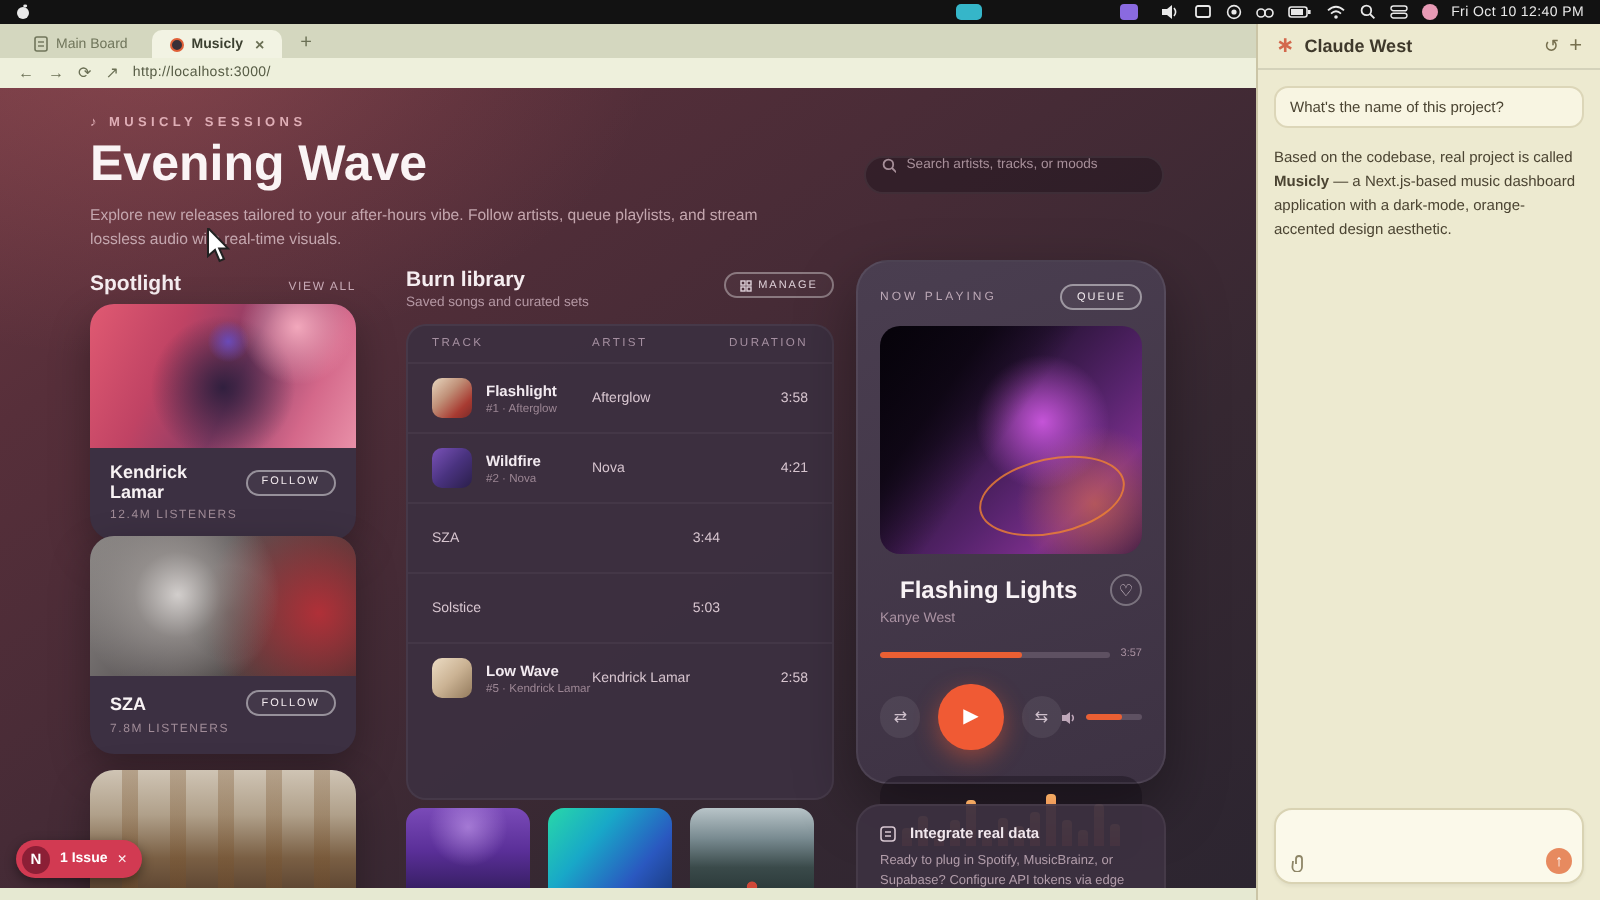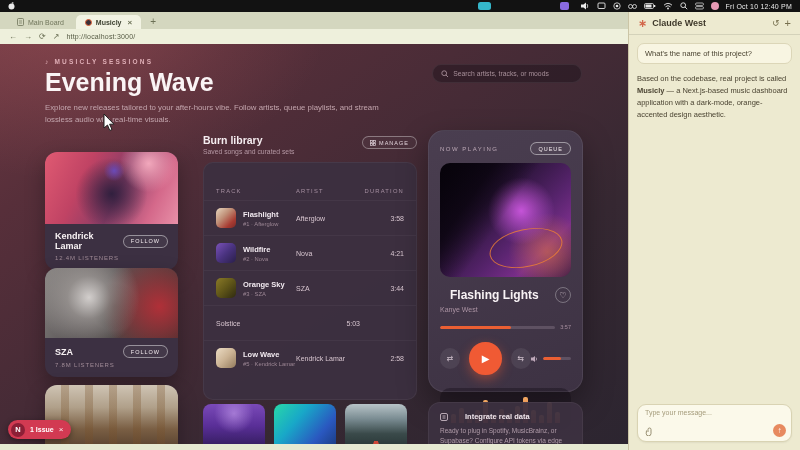--- a/index.html
+++ b/index.html
@@ -35,22 +35,22 @@
   .viewport { position:absolute; left:0; top:32px; width:628px; height:400px; overflow:hidden;
     background:
       radial-gradient(ellipse 420px 260px at 12% -5%, rgba(240,120,120,.22), transparent 60%),
       linear-gradient(145deg,#693741 0%,#572f3a 20%,#462b36 45%,#362832 70%,#2c2530 100%); }
 
   .eyebrow { position:absolute; left:45px; top:14px; display:flex; align-items:center; gap:4px;
     font-size:6.5px; font-weight:bold; letter-spacing:2.2px; color:#dfaeb6; }
   .app-title { position:absolute; left:45px; top:24px; font-size:25px; font-weight:bold; color:#faf4f5; }
   .app-sub { position:absolute; left:45px; top:58px; width:338px; font-size:7.8px; line-height:1.55; color:#c4a6ae; }
 
-  .search { position:absolute; left:432px; top:20px; width:150px; height:19px; border-radius:10px;
-    background:rgba(15,8,16,.35); border:1px solid rgba(255,255,255,.07); display:flex; align-items:center;
+  .search { position:absolute; left:432px; top:34px; width:150px; height:19px; border-radius:10px;
+    background:rgba(15,8,16,.35); border:1px solid rgba(255,255,255,.07); display:flex; align-items:flex-start;
     gap:5px; padding:0 8px; }
   .search input { background:transparent; border:none; outline:none; width:100%; font-size:6.8px;
     color:#d9c5cc; font-family:inherit; }
   .search input::placeholder { color:#a78f99; }
 
   .sec-head { position:absolute; display:flex; justify-content:space-between; align-items:baseline; }
   .sec-title { font-size:10.5px; font-weight:bold; color:#f5edf0; }
   .sec-link { font-size:6px; letter-spacing:.8px; color:#c9abb7; }
 
   .sp-card { position:absolute; left:45px; width:133px; border-radius:12px; overflow:hidden; background:#3c3042;
@@ -76,21 +76,21 @@
     border-radius:8px; padding:2.5px 7px; background:rgba(255,255,255,.04); white-space:nowrap; }
   .sp-listeners { margin-top:4px; font-size:6px; letter-spacing:.8px; color:#a08b97; }
 
   .lib-title { position:absolute; left:203px; top:90px; font-size:10.5px; font-weight:bold; color:#f5edf0; }
   .lib-sub { position:absolute; left:203px; top:104px; font-size:6.8px; color:#b598a4; }
   .manage { position:absolute; left:362px; top:92px; width:55px; height:13px; border-radius:7px;
     border:1px solid rgba(255,255,255,.35); color:#e0d2da; font-size:5.5px; letter-spacing:1px;
     display:flex; align-items:center; justify-content:center; gap:3px; background:rgba(255,255,255,.03); }
 
   .lib-table { position:absolute; left:203px; top:118px; width:214px; height:238px;
-    background:rgba(60,48,64,.92); border:1px solid rgba(255,255,255,.05); border-radius:10px; padding-top:22px; }
+    background:rgba(60,48,64,.92); border:1px solid rgba(255,255,255,.05); border-radius:10px; padding-top:3px; }
   .lib-cols, .lib-row { display:grid; grid-template-columns:1fr 64px 44px; align-items:center; padding:0 12px; }
   .lib-cols { font-size:5.8px; letter-spacing:1.2px; color:#a58fa0; padding-bottom:6px; padding-top:3px; }
   .lib-cols .col-dur, .dur { text-align:right; }
   .lib-row { height:35px; border-top:1px solid rgba(255,255,255,.045); }
   .tcell { display:flex; align-items:center; gap:7px; min-width:0; }
   .thumb { width:20px; height:20px; border-radius:5px; flex:0 0 auto; }
   .th1{background:linear-gradient(135deg,#e8d8c0 0%,#c09078 40%,#a83b32 75%,#7a2a28 100%);}
   .th2{background:linear-gradient(135deg,#7a52b8 0%,#4a3380 50%,#2a1f4a 100%);}
   .th3{background:linear-gradient(135deg,#8a7a28 0%,#5f5518 50%,#2f2a10 100%);}
   .th4{background:linear-gradient(135deg,#6a7268 0%,#434a44 50%,#23282a 100%);}
@@ -136,21 +136,21 @@
   .play { width:33px; height:33px; border-radius:50%; background:#f05a34; color:#fff; font-size:10px;
     display:flex; align-items:center; justify-content:center; margin:0 9px; box-shadow:0 4px 12px rgba(240,90,50,.45); }
   .volgrp { margin-left:auto; display:flex; align-items:center; gap:4px; }
   .volbar { width:28px; height:3px; border-radius:2px; background:#5e5162; overflow:hidden; }
   .np-viz { margin-top:13px; height:42px; background:rgba(15,8,18,.35); border-radius:10px;
     display:flex; align-items:flex-end; justify-content:center; gap:3px; padding:7px 8px; }
   .vbar { width:5px; border-radius:2px 2px 0 0; background:linear-gradient(180deg,#f2aa62,#e2603a); }
 
   .integrate { position:absolute; left:428px; top:358px; width:155px; height:60px; border-radius:12px;
     background:rgba(60,48,64,.95); border:1px solid rgba(255,255,255,.05); padding:9px 11px; overflow:hidden; }
-  .int-head { display:flex; align-items:center; gap:17px; font-size:7.5px; font-weight:bold; color:#f0e6ec; }
+  .int-head { display:flex; align-items:center; gap:7px; font-size:7.5px; font-weight:bold; color:#f0e6ec; }
   .int-body { margin-top:5px; font-size:6.5px; line-height:1.5; color:#b29daa; }
 
   .issue { position:absolute; left:8px; top:376px; height:19px; border-radius:10px; background:#d23a52;
     display:flex; align-items:center; gap:5px; padding:0 8px 0 3px; box-shadow:0 2px 6px rgba(0,0,0,.4); }
   .issue-n { width:14px; height:14px; border-radius:50%; background:#8c1f36; color:#fff; font-size:7.5px;
     font-weight:bold; display:flex; align-items:center; justify-content:center; }
   .issue-label { font-size:7px; font-weight:bold; color:#fff; }
   .issue-x { font-size:8px; color:#fff; opacity:.9; }
 
   .cursor { position:absolute; left:103px; top:70px; }
@@ -279,20 +279,24 @@
       <div class="app-sub">Explore new releases tailored to your after-hours vibe. Follow artists, queue playlists, and stream lossless audio with real-time visuals.</div>
 
       <div class="search">
         <svg width="8" height="8">
             <circle cx="3.2" cy="3.2" r="2.4" fill="none" stroke="#a78f99" stroke-width=".9"></circle>
             <line x1="5" y1="5" x2="7.2" y2="7.2" stroke="#a78f99" stroke-width=".9"></line>
           </svg>
         <input placeholder="Search artists, tracks, or moods" style="">
       </div>
 
+      <div class="sec-head" style="left:45px; top:92px; width:133px;">
+        <span class="sec-title">Spotlight</span>
+        <span class="sec-link">VIEW ALL</span>
+      </div>
 
       <div class="sp-card" style="top:108px;">
         <div class="sp-img img-kendrick"></div>
         <div class="sp-info">
           <div class="sp-row">
             <span class="sp-name">Kendrick Lamar</span>
             <span class="pill">FOLLOW</span>
           </div>
           <div class="sp-listeners">12.4M LISTENERS</div>
         </div>
@@ -347,27 +351,20 @@
               <span class="thumb th2"></span>
             <div>
                 <div class="t-title">Wildfire</div>
             <div class="t-meta">#2 · Nova</div>
               </div>
             </div>
           <span class="artist">Nova</span>
           <span class="dur">4:21</span>
         </div>
         <div class="lib-row">
-          <div class="tcell">
-              <span class="thumb th3"></span>
-            <div>
-                <div class="t-title">Orange Sky</div>
-            <div class="t-meta">#3 · SZA</div>
-              </div>
-            </div>
           <span class="artist">SZA</span>
           <span class="dur">3:44</span>
         </div>
         <div class="lib-row">
           <span class="artist">Solstice</span>
           <span class="dur">5:03</span>
         </div>
         <div class="lib-row">
           <div class="tcell">
               <span class="thumb th5"></span>
@@ -476,21 +473,20 @@
       <span class="cl-hist">↺</span>
       <span class="cl-plus">+</span>
     </div>
     <div class="cl-body">
       <div class="cl-user">What's the name of this project?</div>
       <div class="cl-resp">
         <span>Based on the codebase, real project is called </span><b>Musicly</b><span> — a Next.js-based music dashboard application with a dark-mode, orange-accented design aesthetic.</span>
       </div>
     </div>
     <div class="cl-input">
-      <textarea placeholder="Type your message..." style=""></textarea>
       <svg class="clip" width="8" height="9">
           <path d="M2 4.5 L2 2 a1.5 1.5 0 0 1 3 0 L5 6 a2.4 2.4 0 0 1 -4.8 0 L0.5 3" transform="translate(1,0.5)" fill="none" stroke="#8d8566" stroke-width=".9"></path>
         </svg>
       <span class="send">
           <span>↑</span>
         </span>
     </div>
   </aside>
 </div>
 

